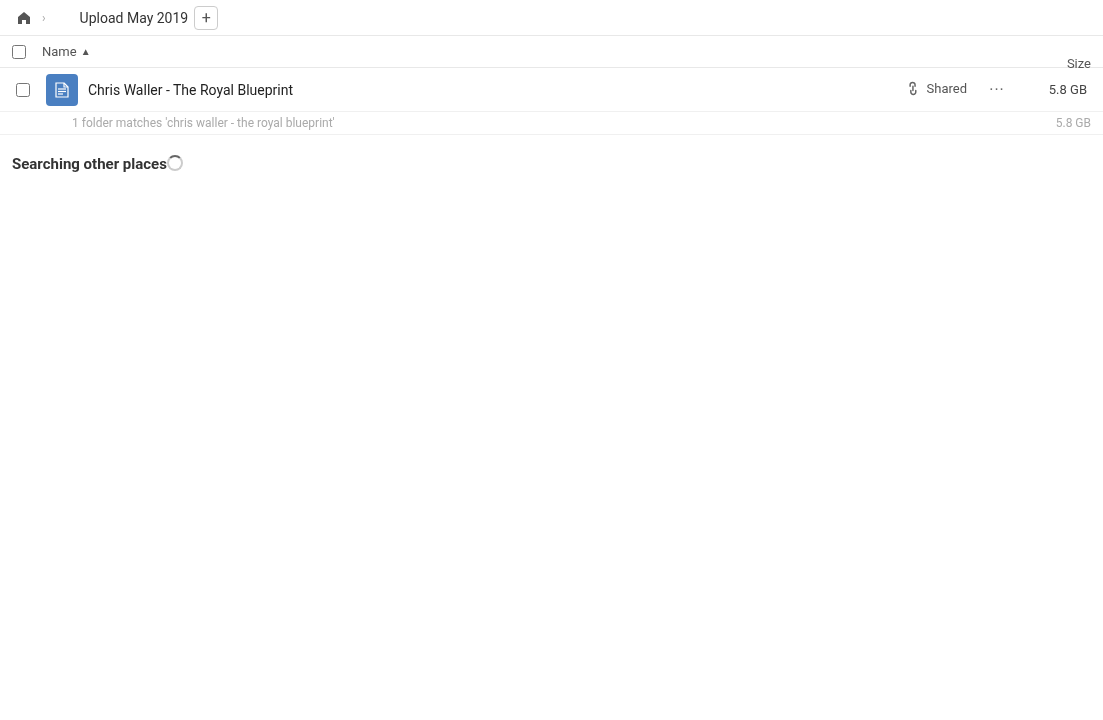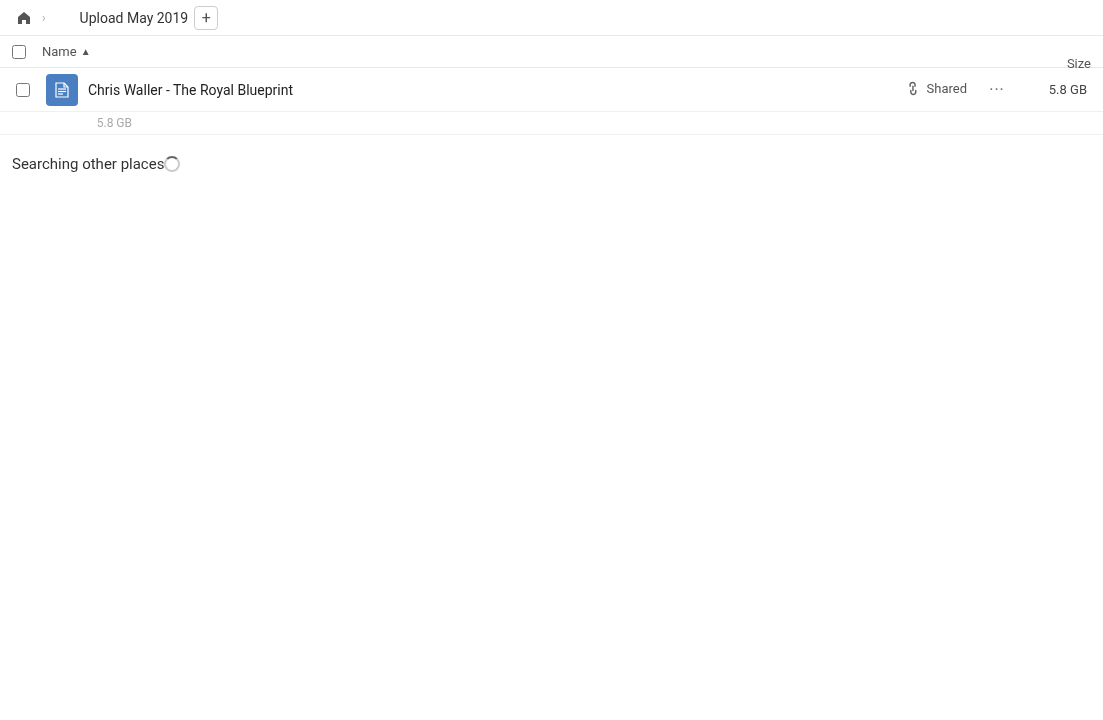--- a/index.html
+++ b/index.html
@@ -193,22 +193,23 @@
     .match-hint-size {
       width: 60px;
       text-align: right;
       font-size: 12px;
       color: #aaa;
     }
 
     
     .searching-row {
       display: flex;
-      align-items: center;
+      align-items: flex-start;
       padding: 20px 12px 10px 12px;
+      font-weight: bold;
     }
 
     .searching-text {
       font-size: 15px;
       color: #333;
     }
 
     .spinner {
       width: 16px;
       height: 16px;
@@ -276,19 +277,20 @@
         <path d="M5.5 8.5L8.5 5.5M6.5 3.5L7.5 2.5C8.5 1.5 10 1.5 11 2.5C12 3.5 12 5 11 6L10 7M4 7L3 8C2 9 2 10.5 3 11.5C4 12.5 5.5 12.5 6.5 11.5L7.5 10.5" stroke="#666" stroke-width="1.5" fill="none" stroke-linecap="round"></path>
       </svg>
     </span>
     <span>Shared</span>
   </div>
   <div class="more-btn">···</div>
   <div class="file-size">5.8 GB</div>
 </div>
 
 <div class="match-hint-row">
+  <span class="match-hint-text">1 folder matches 'chris waller - the royal blueprint'</span>
   <span class="match-hint-size">5.8 GB</span>
 </div>
 
 <div class="searching-row">
   <span class="searching-text">Searching other places</span>
   <div class="spinner"></div>
 </div>
 
 </body></html>

